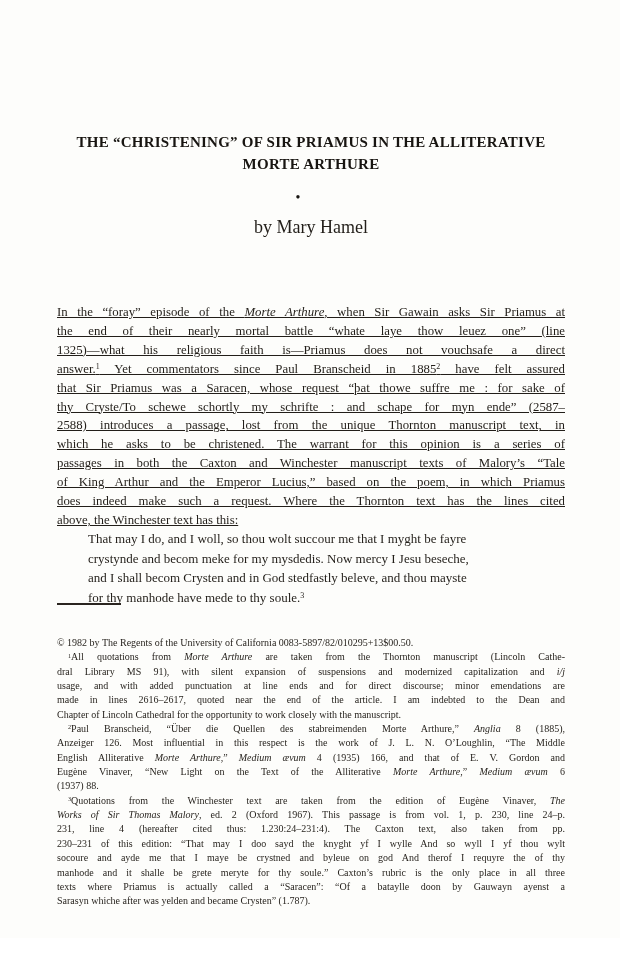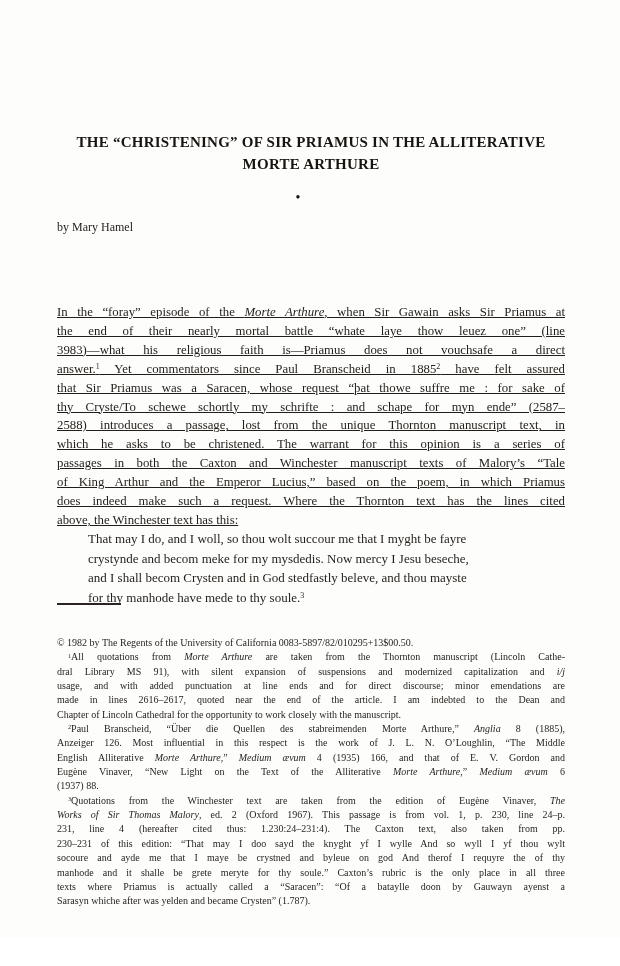--- a/index.html
+++ b/index.html
@@ -34,22 +34,22 @@
     text-align: center;
     font-size: 14px;
     line-height: 14px;
     color: #181511;
   }
   .byline {
     position: absolute;
     top: 218px;
     left: 57px;
     width: 508px;
-    text-align: left;
-    font-size: 12px;
+    text-align: center;
+    font-size: 18px;
     line-height: 18px;
   }
   .para {
     position: absolute;
     top: 303px;
     left: 57px;
     width: 508px;
     font-size: 12.8px;
     line-height: 18.9px;
     text-decoration: underline;
@@ -107,21 +107,21 @@
     <span class="tline">MORTE ARTHURE</span>
   </h1>
 
   <div class="bullet">•</div>
 
   <div class="byline">by Mary Hamel</div>
 
   <div class="para">
       <div class="line">In the “foray” episode of the <i>Morte Arthure</i>, when Sir Gawain asks Sir Priamus at</div>
       <div class="line">the end of their nearly mortal battle “whate laye thow leuez one” (line</div>
-      <div class="line">3983)—what his religious faith is—Priamus does not vouchsafe a direct</div>
+      <div class="line">1325)—what his religious faith is—Priamus does not vouchsafe a direct</div>
       <div class="line">answer.<sup>1</sup> Yet commentators since Paul Branscheid in 1885<sup>2</sup> have felt assured</div>
       <div class="line">that Sir Priamus was a Saracen, whose request “þat thowe suffre me : for sake of</div>
       <div class="line">thy Cryste/To schewe schortly my schrifte : and schape for myn ende” (2587–</div>
       <div class="line">2588) introduces a passage, lost from the unique Thornton manuscript text, in</div>
       <div class="line">which he asks to be christened. The warrant for this opinion is a series of</div>
       <div class="line">passages in both the Caxton and Winchester manuscript texts of Malory’s “Tale</div>
       <div class="line">of King Arthur and the Emperor Lucius,” based on the poem, in which Priamus</div>
       <div class="line">does indeed make such a request. Where the Thornton text has the lines cited</div>
       <div class="line last">above, the Winchester text has this:</div>
     </div>

